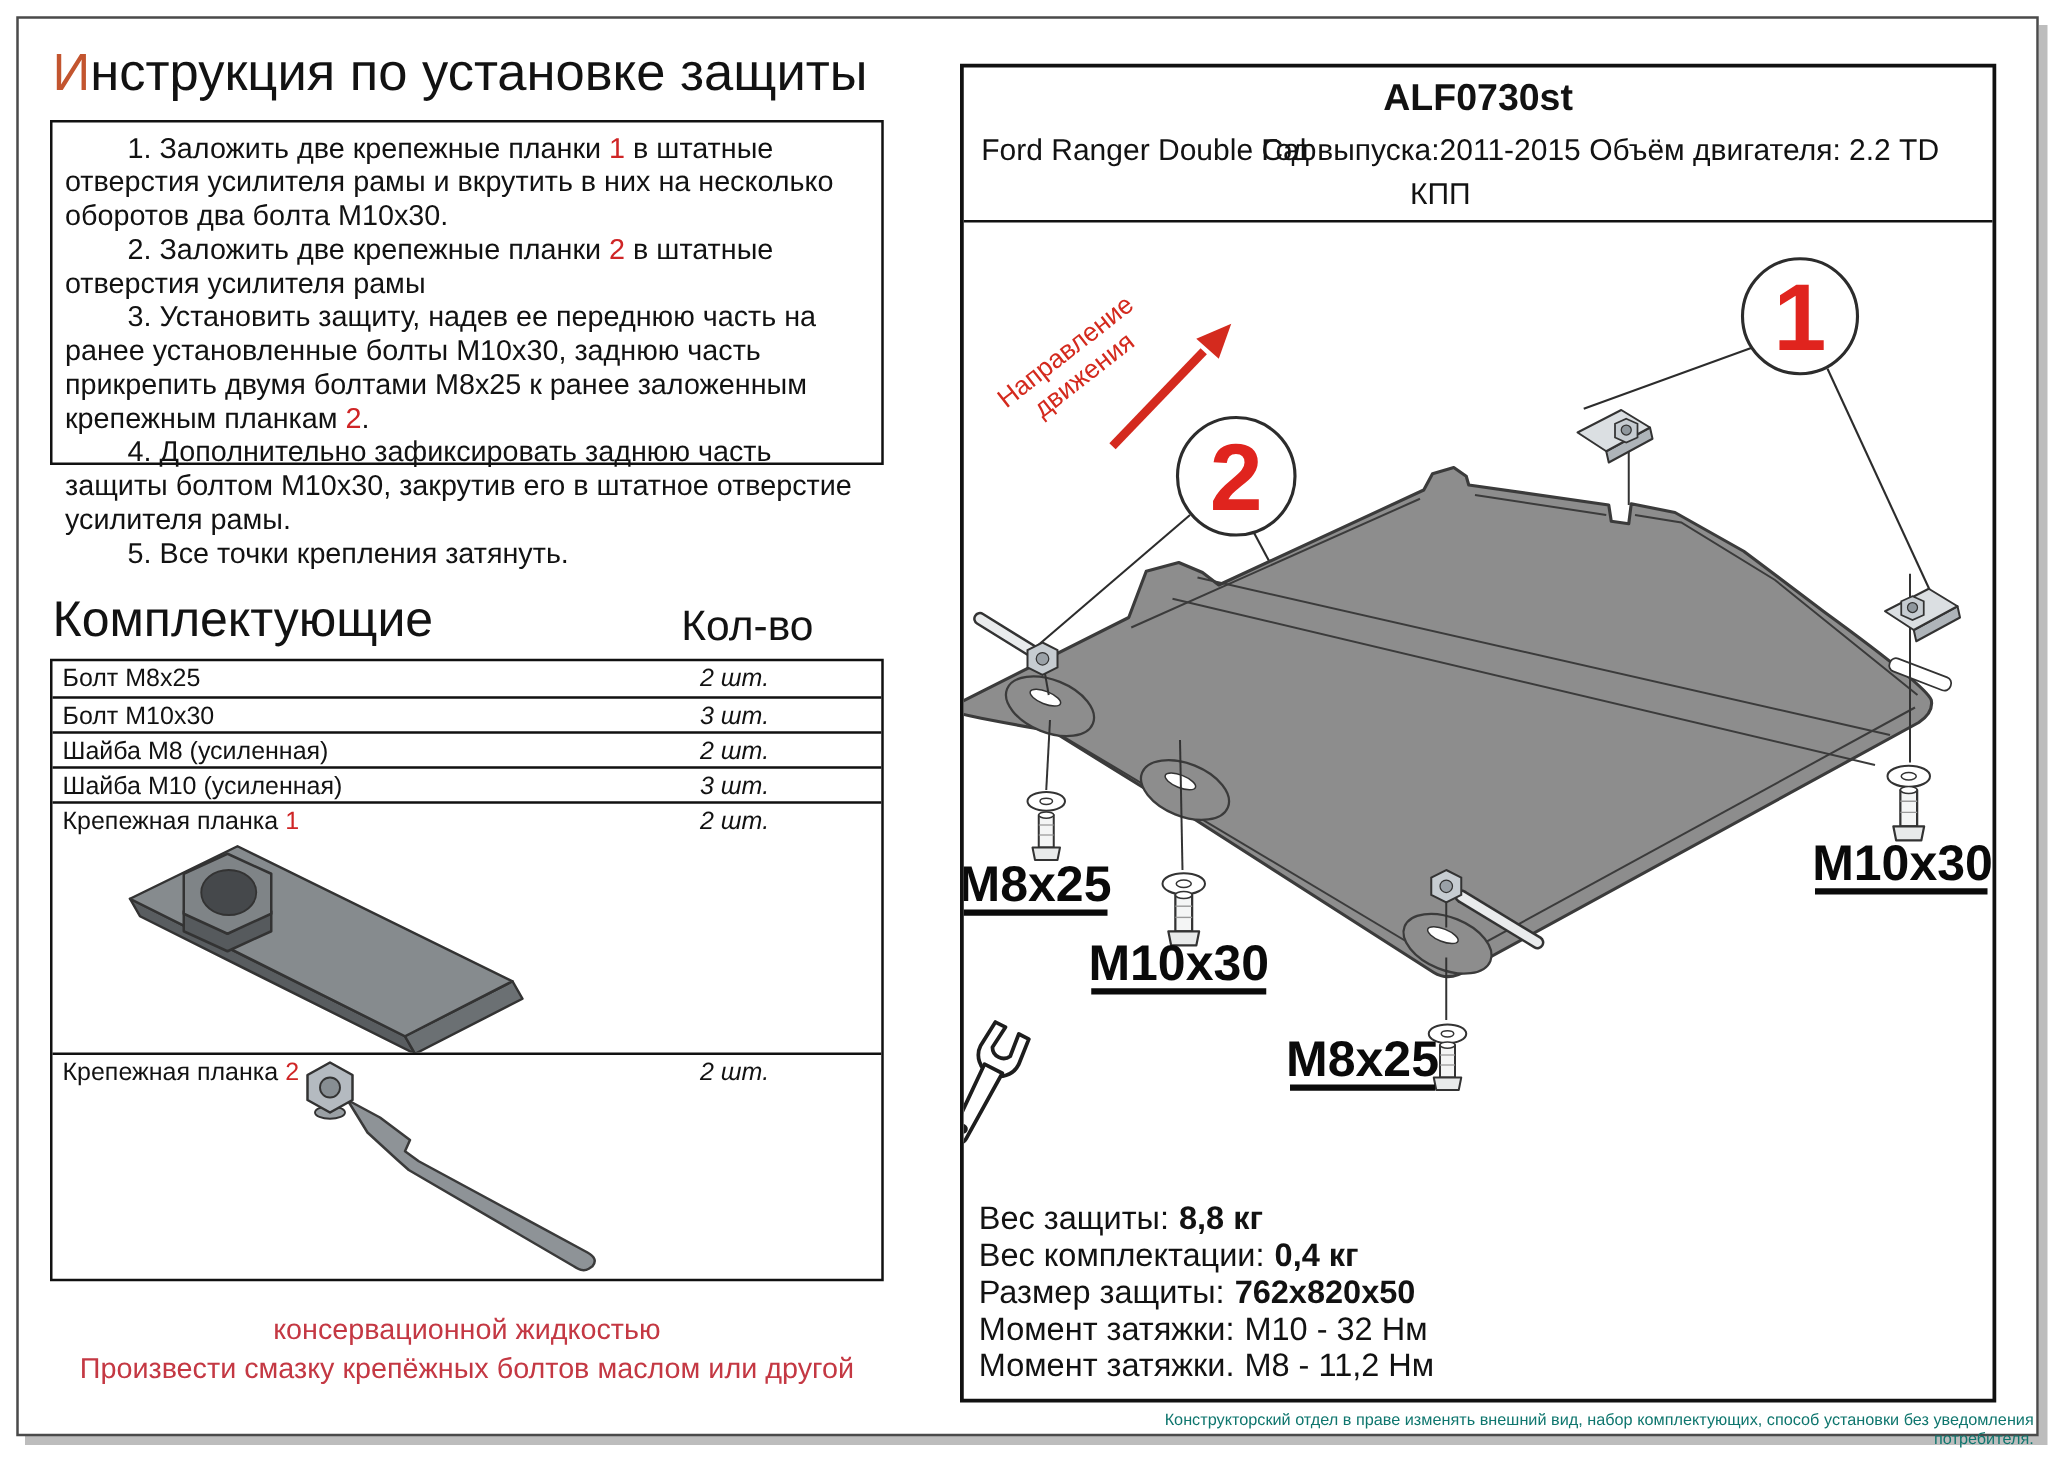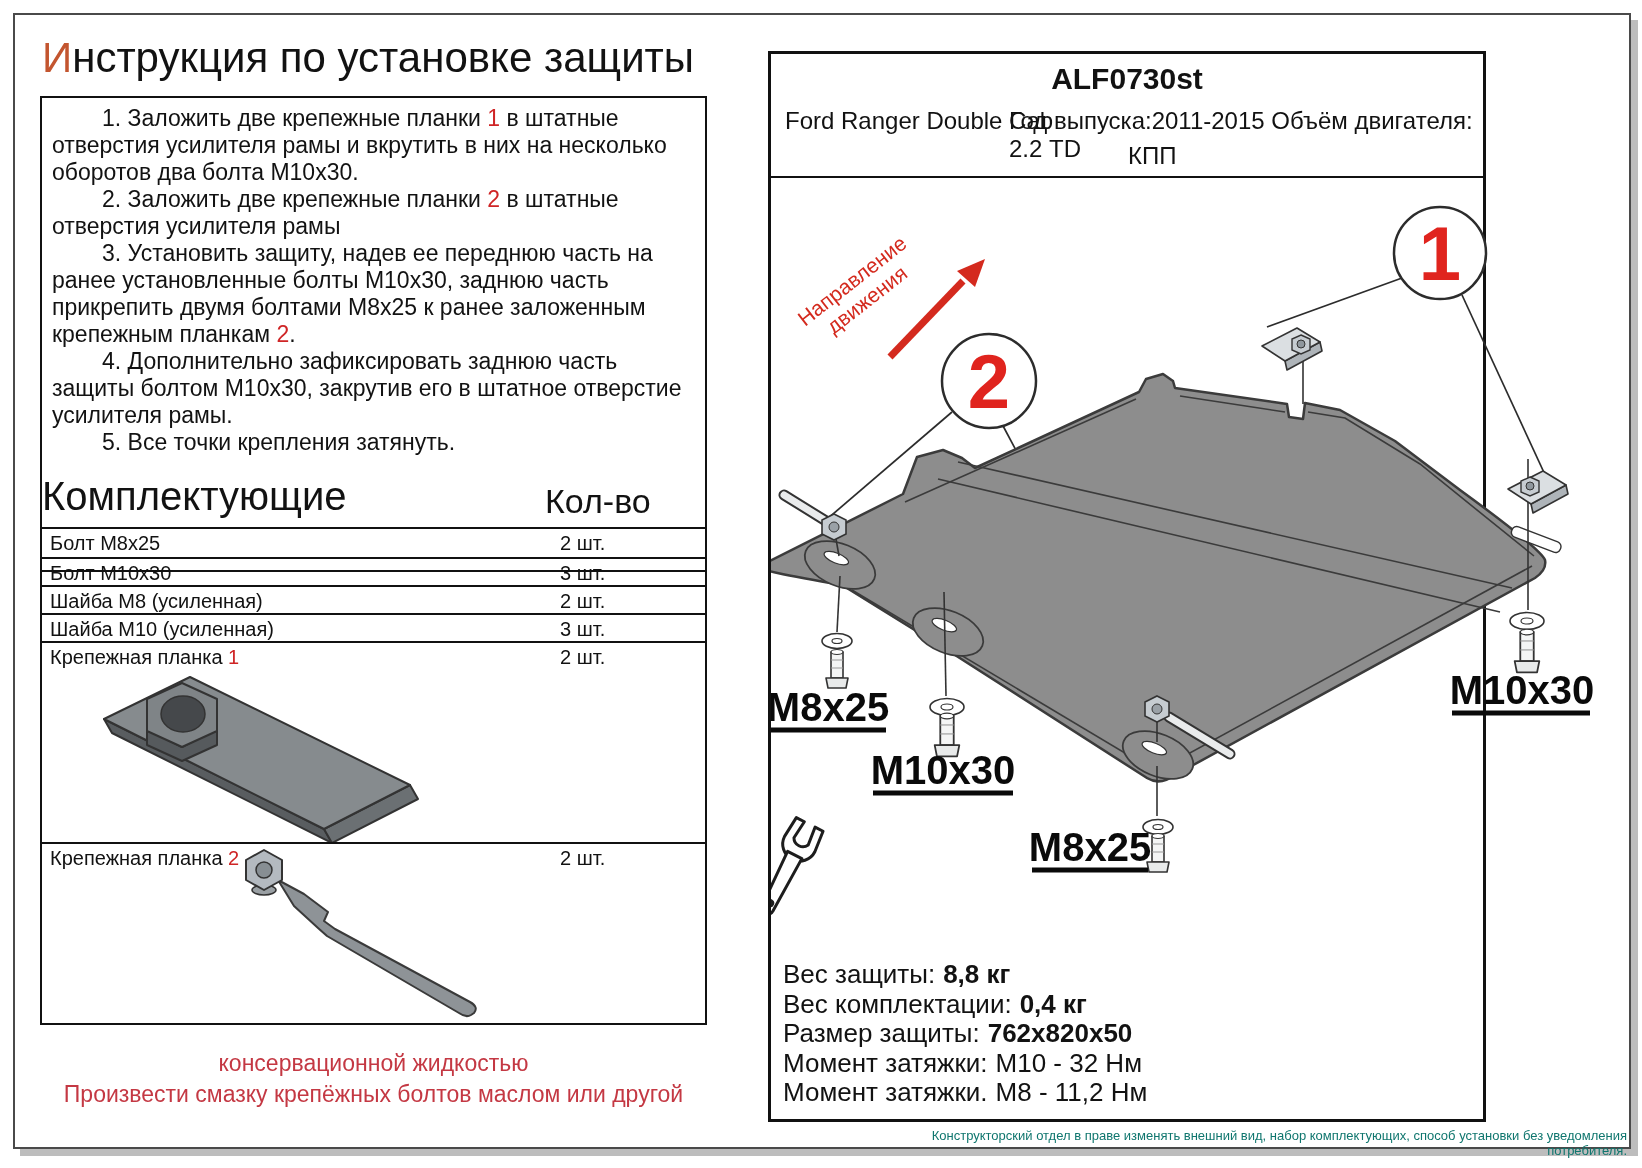--- a/index.html
+++ b/index.html
@@ -9,46 +9,46 @@
   }
   .abs{position:absolute;}
   .page-border{
     left:13px;top:13px;width:1614px;height:1132px;
     border:2px solid #4a4a4a;box-shadow:7px 7px 0 #bdbdbd;
   }
   
   .doc-title{left:42px;top:34px;font-size:42px;letter-spacing:0;}
   .doc-title .accent{color:#c3552f;}
   .instr-box{
-    left:40px;top:96px;width:667px;height:476px;border:2.5px solid #111;
+    left:40px;top:96px;width:667px;height:276px;border:2.5px solid #111;
     box-sizing:border-box;padding:7px 10px 0 10px;font-size:23px;line-height:27px;
   }
   .instr-box p{margin:0;text-indent:50px;}
   .rednum{color:#cf2526;}
   .comp-heading{left:42px;top:474px;font-size:40px;}
   .qty-heading{left:545px;top:482px;font-size:34px;}
   .comp-table{
     left:40px;top:527px;width:667px;height:498px;border:2.5px solid #111;
     box-sizing:border-box;font-size:20px;
   }
   .crow{position:relative;box-sizing:border-box;border-top:2px solid #111;}
   .crow:first-child{border-top:none;}
   .crow.small{height:28px;line-height:27px;}
   .crow.tall1{height:201px;}
   .crow.tall2{height:180px;}
   .crow .cname{padding-left:8px;line-height:29px;}
-  .crow .cqty{position:absolute;left:518px;top:0;line-height:29px;}
+  .crow .cqty{position:absolute;left:518px;top:0;line-height:29px;font-style:italic;}
   .crow svg{position:absolute;left:0;top:0;}
   .note{
     left:40px;top:1048px;width:667px;text-align:center;
     font-size:23px;line-height:31px;color:#c43843;
   }
   
   .panel{
-    left:768px;top:51px;width:718px;height:1071px;border:3px solid #111;box-sizing:border-box;
+    left:768px;top:51px;width:829px;height:1071px;border:3px solid #111;box-sizing:border-box;
   }
   .panel-header{
     position:absolute;left:0;top:0;width:100%;height:124px;
     border-bottom:2.5px solid #111;box-sizing:border-box;
   }
   .p-code{position:absolute;left:0;top:8px;width:100%;text-align:center;font-size:30px;font-weight:bold;}
   .p-vehicle{position:absolute;left:14px;top:53px;font-size:24px;}
   .p-spec{position:absolute;left:238px;top:53px;font-size:24px;}
   .p-gearbox{position:absolute;left:357px;top:88px;font-size:24px;}
   .diagram-svg{left:771px;top:178px;}

